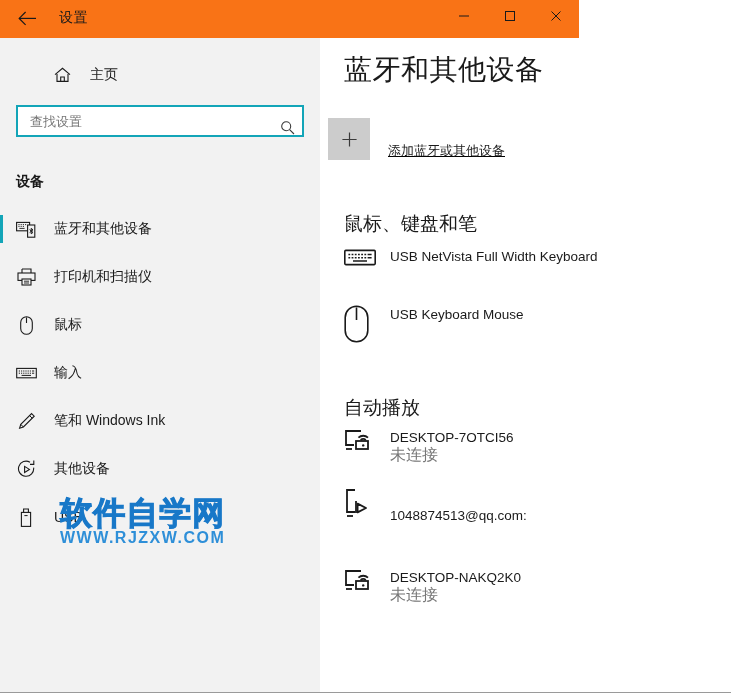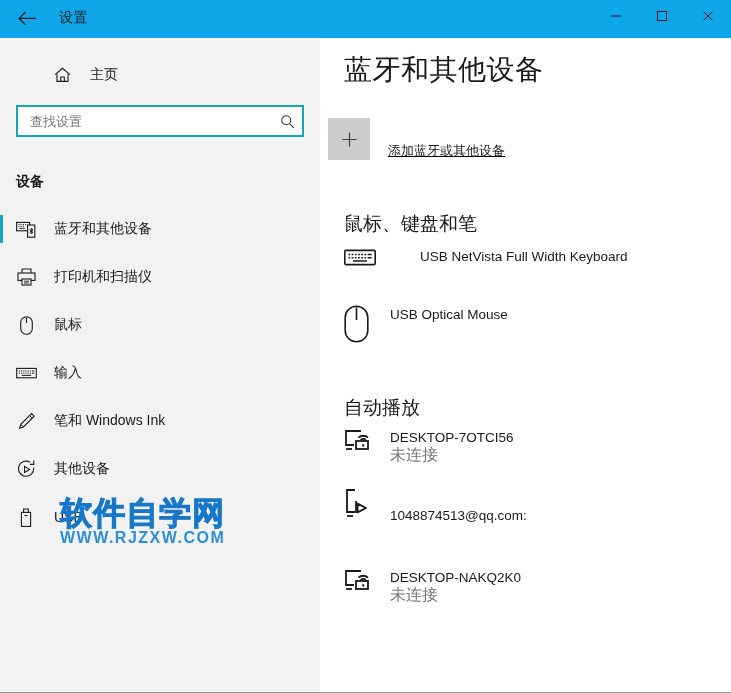--- a/index.html
+++ b/index.html
@@ -21,23 +21,23 @@
     background: #ffffff;
     box-sizing: border-box;
     border-bottom: 1px solid #9a9a9a;
     overflow: hidden;
   }
 
   
   .titlebar {
     position: absolute;
     top: 0; left: 0;
-    width: 731px;
+    width: 579px;
     height: 38px;
-    background: #0ea5e9;
+    background: #f97316;
     z-index: 20;
   }
   .back-btn {
     position: absolute;
     left: 8px; top: 2px;
     width: 38px; height: 32px;
     display: flex; align-items: center; justify-content: center;
     color: #1a1a1a;
   }
   .back-btn svg { display: block; }
@@ -85,21 +85,21 @@
     font-size: 14px;
     color: #1a1a1a;
   }
   .search-box {
     position: absolute;
     left: 16px; top: 105px;
     width: 288px; height: 32px;
     border: 2px solid #13a5b8;
     background: #ffffff;
     box-sizing: border-box;
-    display: flex; align-items: center;
+    display: flex; align-items: flex-end;
   }
   .search-input {
     border: 0; outline: 0;
     background: transparent;
     font-family: "Liberation Sans", "DejaVu Sans", sans-serif;
     font-size: 13px;
     color: #6e6e6e;
     padding: 0 0 0 12px;
     flex: 1;
     height: 100%;
@@ -397,21 +397,21 @@
       <span class="add-square">
         <svg width="17" height="17" viewBox="0 0 17 17" aria-hidden="true">
           <path d="M8.5 1.4 L8.5 15.6 M1.4 8.5 L15.6 8.5" stroke="currentColor" stroke-width="1.2" fill="none"></path>
         </svg>
       </span>
       <span class="add-label">添加蓝牙或其他设备</span>
     </div>
 
     <div class="section-title" style="top:211px;">鼠标、键盘和笔</div>
 
-    <div class="device" style="top:247px;gap:30px;">
+    <div class="device" style="top:247px;">
       <span class="dev-icon">
         <svg width="32" height="21" viewBox="0 0 32 21" aria-hidden="true">
           <rect x="0.8" y="3.4" width="30.4" height="14.2" rx="1" fill="none" stroke="currentColor" stroke-width="1.6"></rect>
           <path d="M4.4 7.6 L6.2 7.6 M7.6 7.6 L9.4 7.6 M10.8 7.6 L12.6 7.6 M14 7.6 L15.8 7.6 M17.2 7.6 L19 7.6 M20.4 7.6 L22.2 7.6 M23.6 7.6 L27.6 7.6
                    M4.4 10.8 L6.2 10.8 M7.6 10.8 L9.4 10.8 M10.8 10.8 L12.6 10.8 M14 10.8 L15.8 10.8 M17.2 10.8 L19 10.8 M20.4 10.8 L22.2 10.8 M23.6 10.8 L27.6 10.8
                    M9 14 L23 14" stroke="currentColor" stroke-width="1.5"></path>
         </svg>
       </span>
       <span class="dev-text">
         <span class="dev-name">USB NetVista Full Width Keyboard</span>
@@ -419,21 +419,21 @@
     </div>
 
     <div class="device" style="top:305px;">
       <span class="dev-icon">
         <svg width="25" height="38" viewBox="0 0 25 38" aria-hidden="true">
           <rect x="1.2" y="1.2" width="22.6" height="35.6" rx="11.3" fill="none" stroke="currentColor" stroke-width="1.6"></rect>
           <path d="M12.5 2.4 L12.5 15" stroke="currentColor" stroke-width="1.6"></path>
         </svg>
       </span>
       <span class="dev-text">
-        <span class="dev-name">USB Optical Mouse</span>
+        <span class="dev-name">USB Keyboard Mouse</span>
       </span>
     </div>
 
     <div class="section-title" style="top:395px;">自动播放</div>
 
     <div class="device" style="top:428px;">
       <span class="dev-icon">
         <svg width="33" height="25" viewBox="0 0 33 25" aria-hidden="true">
           <path d="M17 3 L2 3 L2 17 L10 17" fill="none" stroke="currentColor" stroke-width="1.8"></path>
           <path d="M2 21 L8 21" stroke="currentColor" stroke-width="1.8"></path>

